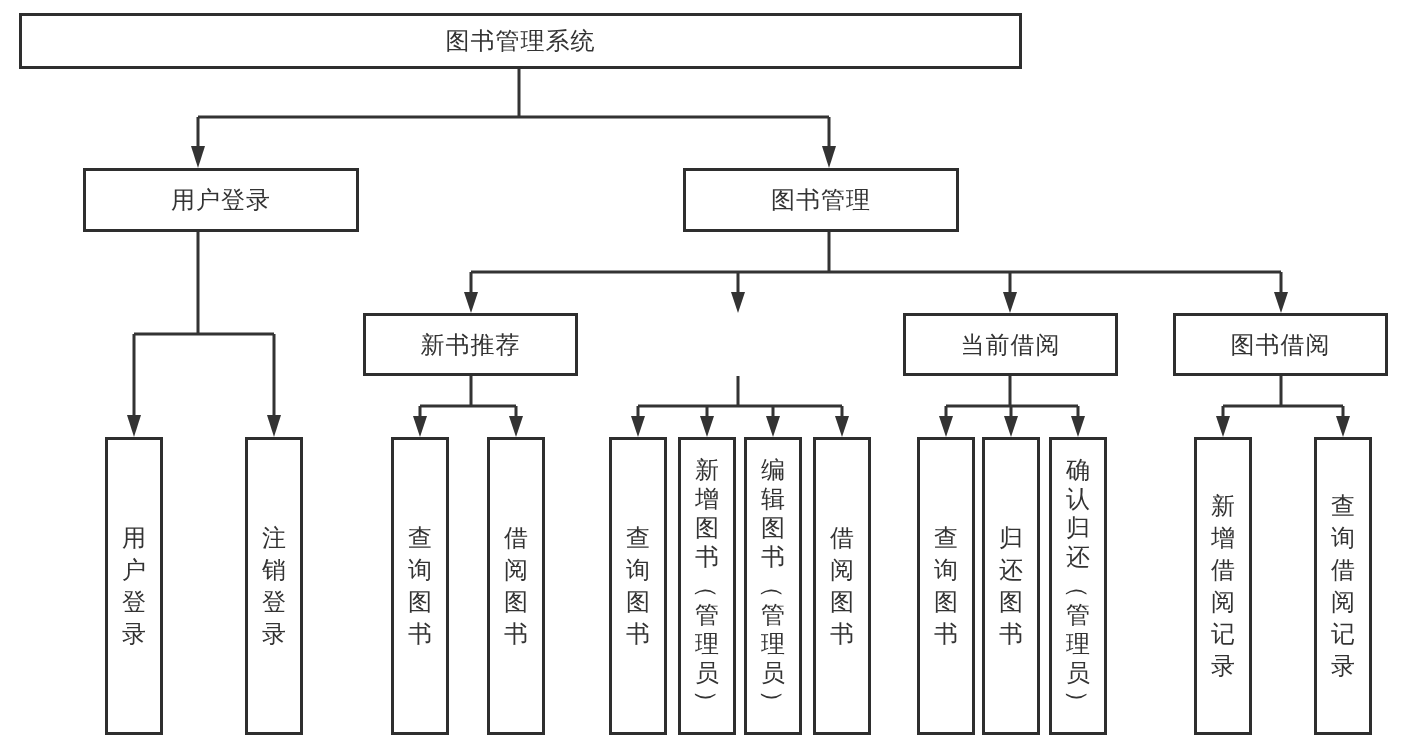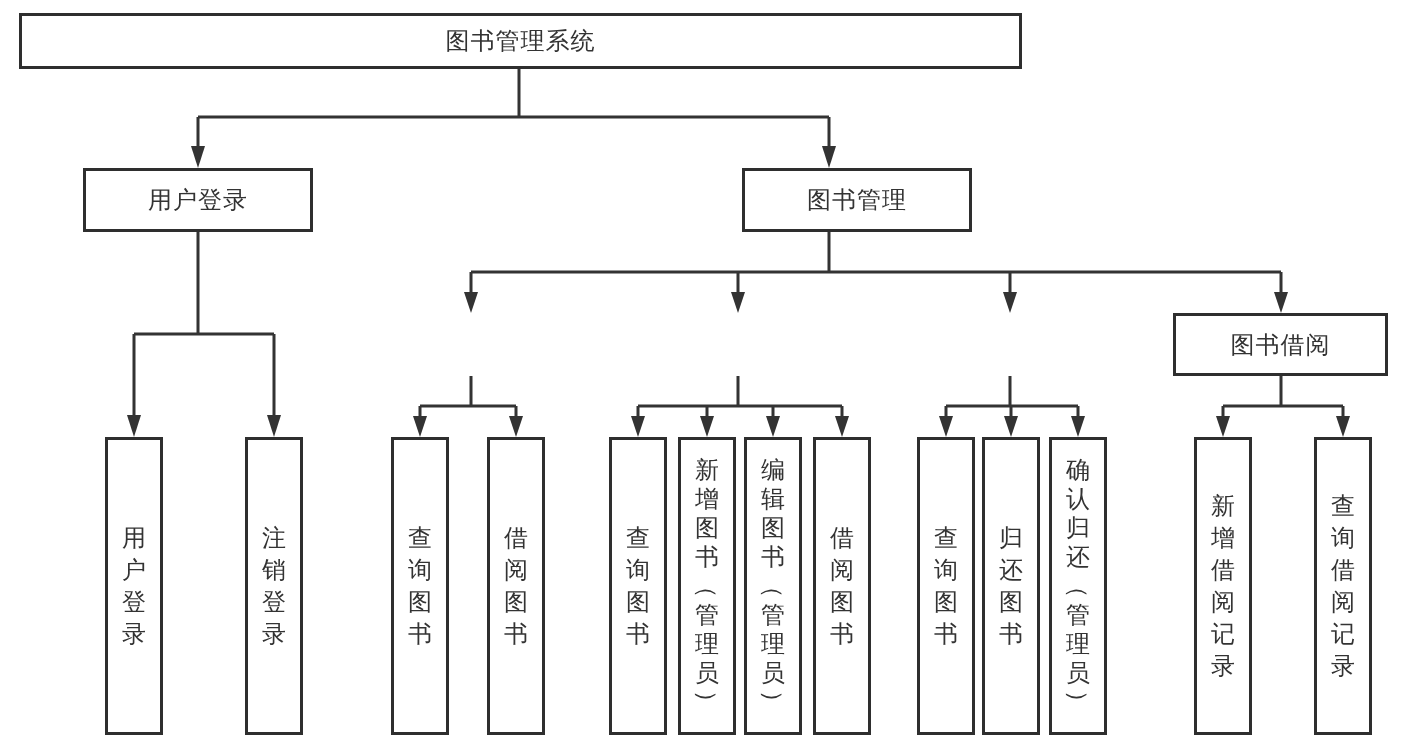--- a/index.html
+++ b/index.html
@@ -18,21 +18,21 @@
   .wires{position:absolute;left:0;top:0;width:1405px;height:747px;}
   .wires path{stroke:var(--line);stroke-width:3;fill:none;}
   .wires polygon{fill:var(--line);stroke:none;}
   .node{
     position:absolute;box-sizing:border-box;background:var(--fill);
     border:3px solid var(--border);
     display:flex;align-items:center;justify-content:center;
     font-size:24px;letter-spacing:1px;color:var(--text);
   }
   .root{left:19px;top:13px;width:1003px;height:56px;}
-  .lvl2{top:168px;width:230px;height:64px;}
+  .lvl2{top:168px;width:276px;height:64px;}
   .lvl3{top:313px;width:215px;height:63px;}
   .vbox{
     position:absolute;top:437px;width:58px;height:298px;box-sizing:border-box;
     background:var(--fill);border:3px solid var(--border);
     display:flex;flex-direction:column;align-items:center;justify-content:center;
     gap:8px;font-size:24px;color:var(--text);
   }
   .vbox.dense{gap:5px;}
   .vchar{display:block;width:26px;height:24px;line-height:24px;text-align:center;}
   .vchar.rot{transform:rotate(90deg);}
@@ -82,24 +82,30 @@
     <polygon points="1336,416 1350,416 1343,437"></polygon>
   </svg>
 
   <div class="node root">
     <span>图书管理系统</span>
   </div>
 
   <div class="node lvl2" style="left:83px">
     <span>用户登录</span>
   </div>
-  <div class="node lvl2" style="left:742px">
+  <div class="node lvl2" style="left:683px">
     <span>图书管理</span>
   </div>
 
+  <div class="node lvl3" style="left:363px">
+    <span>新书推荐</span>
+  </div>
+  <div class="node lvl3" style="left:903px">
+    <span>当前借阅</span>
+  </div>
   <div class="node lvl3" style="left:1173px">
     <span>图书借阅</span>
   </div>
 
   <div class="vbox" style="left:105px">
       <span class="vchar">用</span>
       <span class="vchar">户</span>
       <span class="vchar">登</span>
       <span class="vchar">录</span>
     </div>

